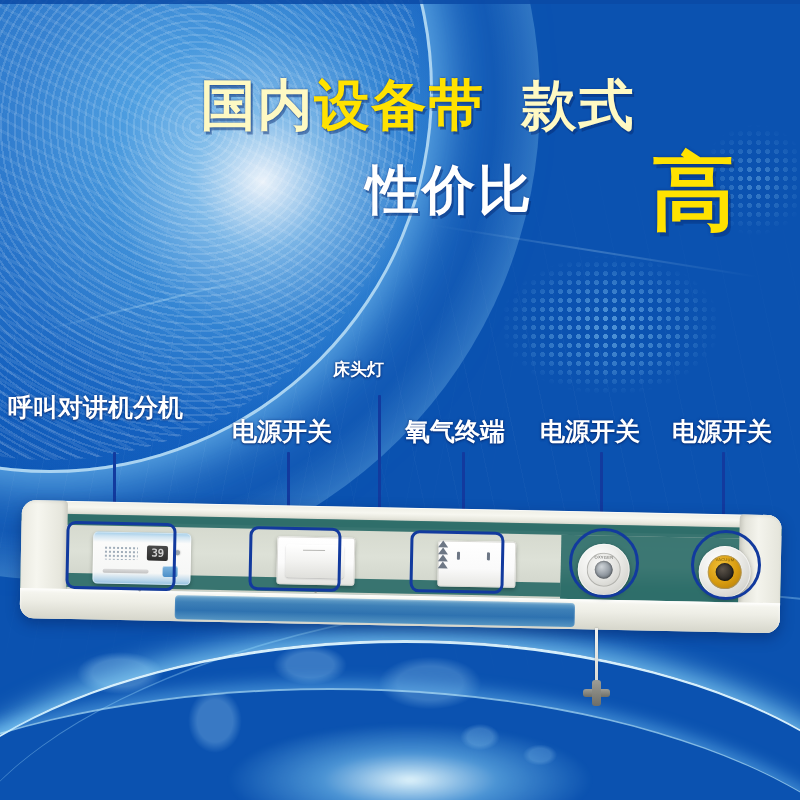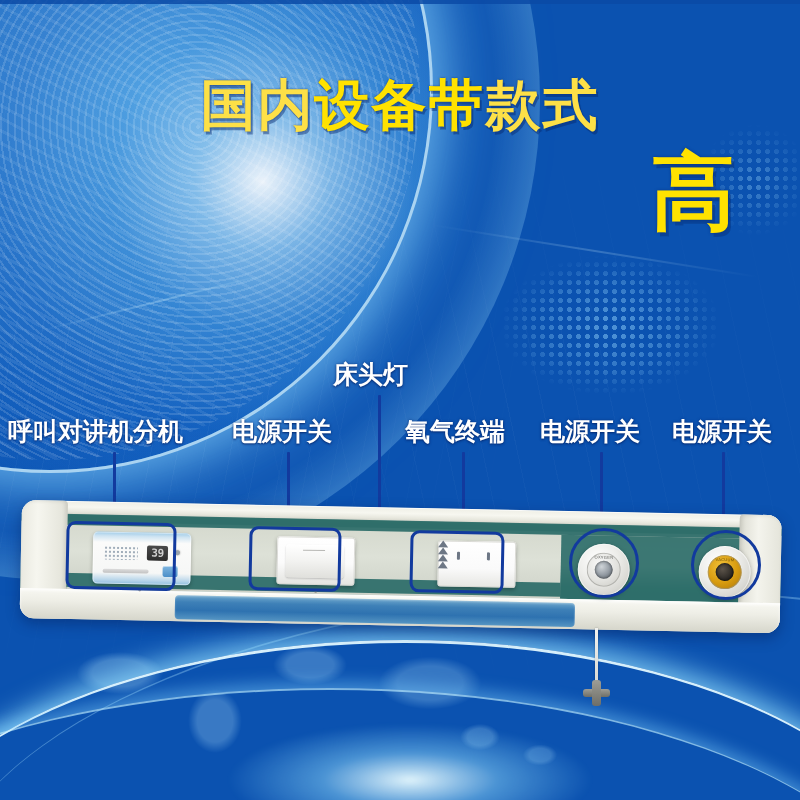--- a/index.html
+++ b/index.html
@@ -100,21 +100,21 @@
     position:absolute;left:150px;top:700px;width:520px;height:160px;
     background:radial-gradient(ellipse 260px 80px at 50% 50%, rgba(235,252,255,.95) 0%, rgba(150,225,255,.45) 34%, rgba(90,190,250,0) 70%);
     filter:blur(2px);
   }
   .topbar{position:absolute;left:0;top:0;width:800px;height:4px;background:#0a4aa6;opacity:.85;}
 
   
   .headline{position:absolute;left:0;top:78px;width:800px;text-align:center;
     font-size:55px;line-height:1;font-weight:bold;letter-spacing:2px;white-space:nowrap;}
   .headline .seg{display:inline-block;}
-  .w{color:#fde047;text-shadow:0 0 2px rgba(10,50,130,.9),2px 3px 0 rgba(6,40,110,.45);}
+  .w{color:#fef9c3;text-shadow:0 0 2px rgba(10,50,130,.9),2px 3px 0 rgba(6,40,110,.45);margin-left:36px;}
   .y{color:#ffe200;text-shadow:0 0 2px rgba(10,50,130,.9),2px 3px 0 rgba(6,40,110,.45);}
   .subline{position:absolute;left:300px;top:163px;width:300px;text-align:center;
     font-size:53px;font-weight:bold;line-height:1;letter-spacing:3px;color:#fff;
     text-shadow:0 0 2px rgba(10,50,130,.9),2px 3px 0 rgba(6,40,110,.45);white-space:nowrap;}
   .bigword{position:absolute;left:651px;top:150px;font-size:84px;font-weight:bold;color:#ffe200;
     line-height:1;text-shadow:0 0 3px rgba(8,45,125,.8),3px 4px 0 rgba(6,40,110,.35);}
 
   
   .label{position:absolute;font-weight:bold;color:#fff;white-space:nowrap;
     text-shadow:0 1px 2px rgba(6,40,110,.85),0 0 3px rgba(6,40,110,.6);}
@@ -234,32 +234,33 @@
   <div class="bottomglow"></div>
   <div class="arc1"></div>
   <div class="arc2"></div>
   <div class="streak" style="left:30px;top:300px;width:260px;transform:rotate(-14deg);opacity:.35;"></div>
   <div class="streak" style="left:430px;top:250px;width:330px;transform:rotate(9deg);opacity:.25;"></div>
   <div class="topbar"></div>
 
   <div class="headline">
     <span class="seg w">国内</span><span class="seg y">设备带</span><span class="seg w">款式</span>
   </div>
+  <div class="subline">性价比</div>
   <div class="bigword">高</div>
 
   <div class="leader" style="left:113px;top:452px;height:76px;"></div>
   <div class="leader" style="left:287px;top:452px;height:82px;"></div>
   <div class="leader" style="left:378px;top:395px;height:207px;"></div>
   <div class="leader" style="left:462px;top:452px;height:86px;"></div>
   <div class="leader" style="left:600px;top:452px;height:95px;"></div>
   <div class="leader" style="left:722px;top:452px;height:96px;"></div>
 
-  <div class="label" style="left:8px;top:415px;font-size:25px;">呼叫对讲机分机</div>
+  <div class="label" style="left:8px;top:391px;font-size:25px;">呼叫对讲机分机</div>
   <div class="label" style="left:232px;top:415px;font-size:25px;">电源开关</div>
-  <div class="label" style="left:333px;top:358px;font-size:25px;">床头灯</div>
+  <div class="label" style="left:333px;top:358px;font-size:17px;">床头灯</div>
   <div class="label" style="left:405px;top:415px;font-size:25px;">氧气终端</div>
   <div class="label" style="left:540px;top:415px;font-size:25px;">电源开关</div>
   <div class="label" style="left:672px;top:415px;font-size:25px;">电源开关</div>
 
   <div class="unit">
     <div class="unit-body"></div>
     <div class="panel-face"></div>
     <div class="teal-top"></div>
     <div class="teal-mid"></div>
     <div class="teal-bot"></div>

